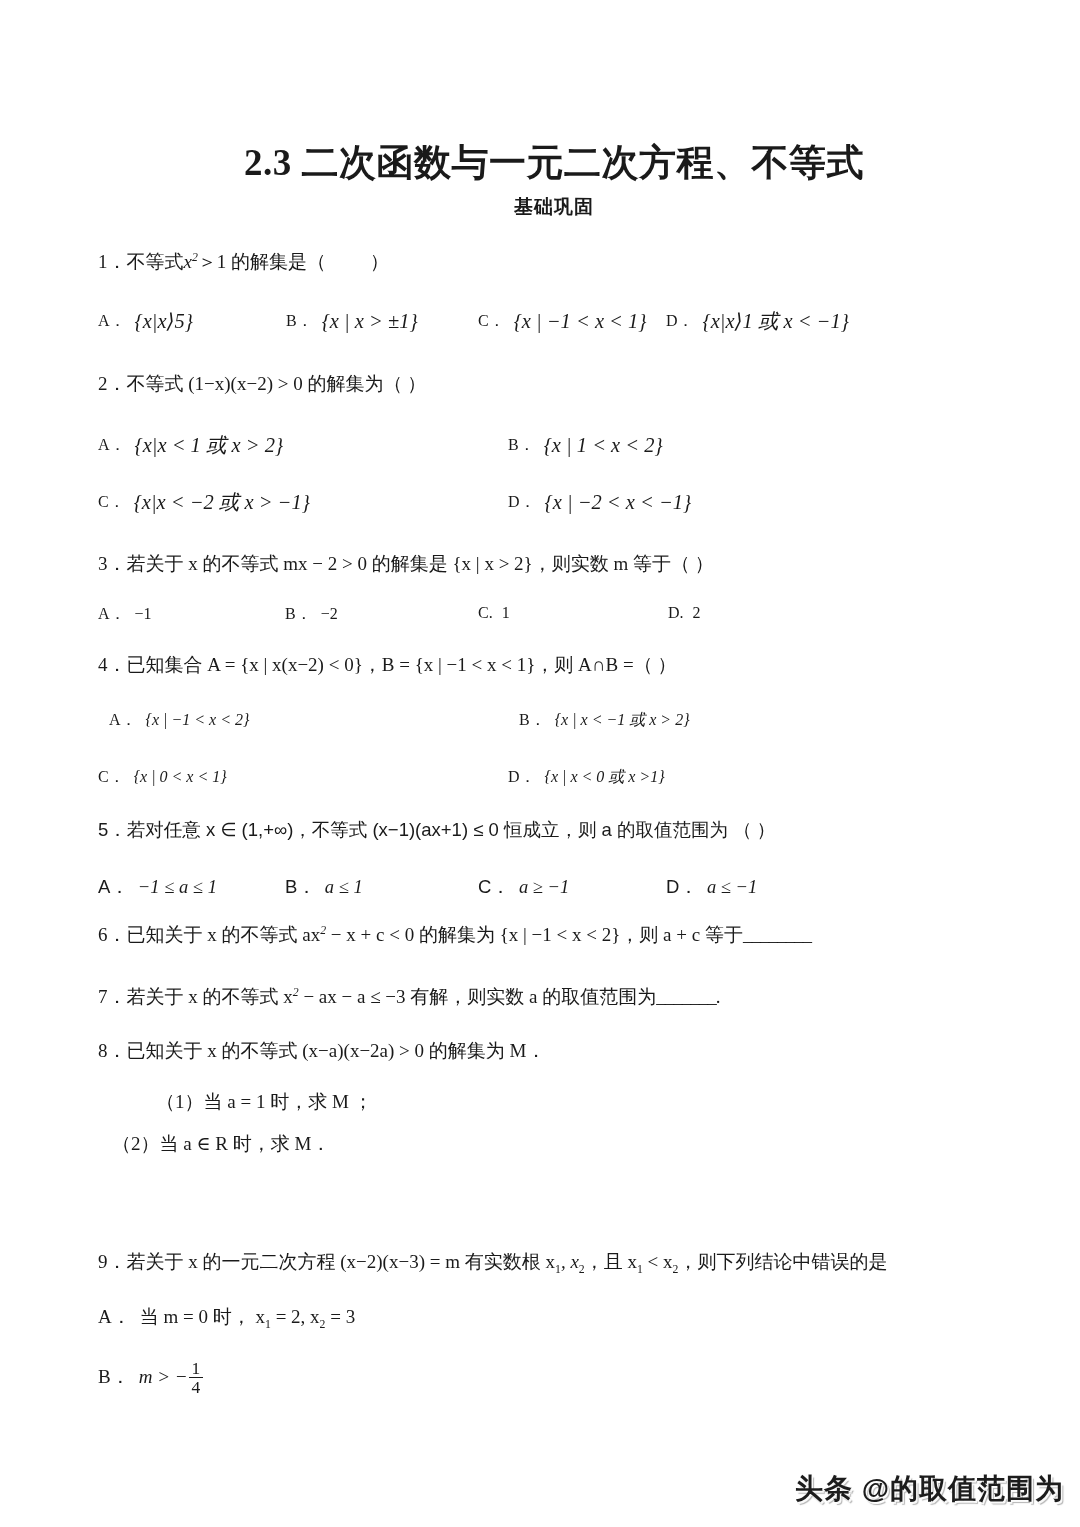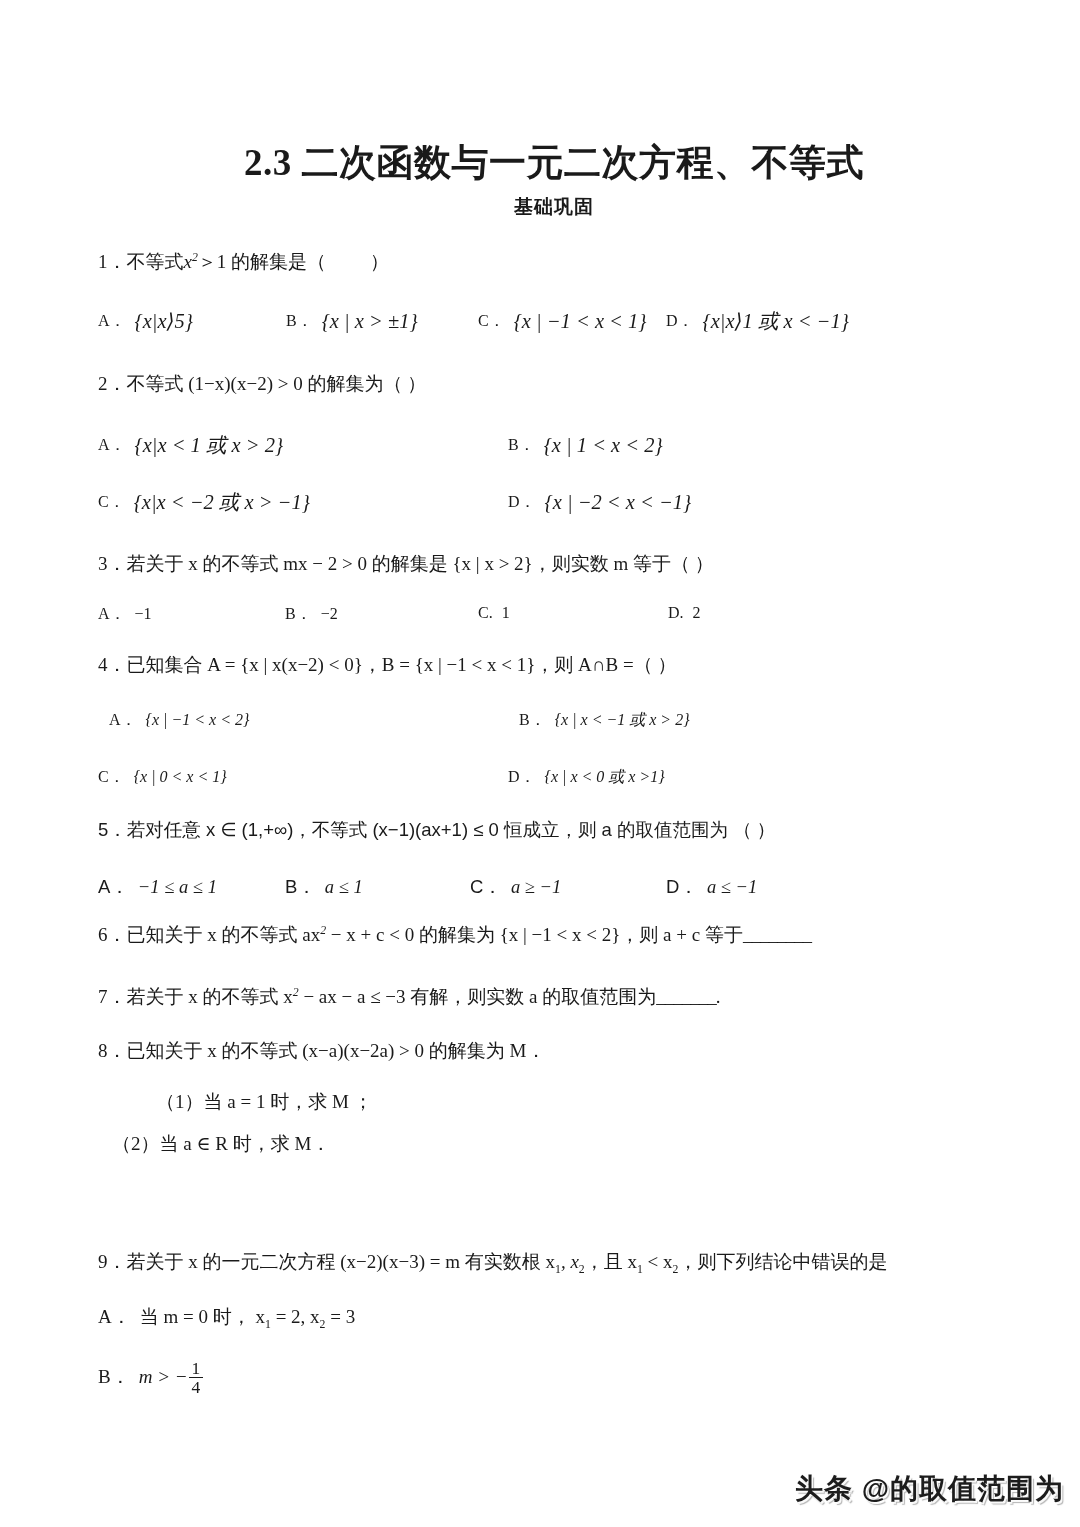--- a/index.html
+++ b/index.html
@@ -187,21 +187,21 @@
       <span class="opt" style="left:0;"><span class="lbl mu">C．</span><span class="m">{x | 0 &lt; x &lt; 1}</span></span>
       <span class="opt" style="left:410px;"><span class="lbl mu">D．</span><span class="m">{x | x &lt; 0 或 x &gt;1}</span></span>
     </div>
 
     <div class="row qrow sans" style="position:absolute; left:0; top:569px; font-size:18.5px;">
       <span>5．若对任意 x ∈ (1,+∞)，不等式 (x−1)(ax+1) ≤ 0 恒成立，则 a 的取值范围为 （       ）</span>
     </div>
     <div class="opt-line sans" style="position:absolute; left:0; top:622px; width:890px; font-size:18.5px;">
       <span class="opt" style="left:0;"><span class="lbl">A．</span><span class="m">−1 ≤ a ≤ 1</span></span>
       <span class="opt" style="left:187px;text-align:right;"><span class="lbl">B．</span><span class="m">a ≤ 1</span></span>
-      <span class="opt" style="left:372px;"><span class="lbl">C．</span><span class="m">a ≥ −1</span></span>
+      <span class="opt" style="left:380px;"><span class="lbl">C．</span><span class="m">a ≥ −1</span></span>
       <span class="opt" style="left:568px;"><span class="lbl">D．</span><span class="m">a ≤ −1</span></span>
     </div>
 
     <div class="row qrow" style="position:absolute; left:0; top:673px;">
       <span class="mu">6．已知关于 x 的不等式 ax</span><sup>2</sup><span class="mu"> − x + c &lt; 0 的解集为 {x | −1 &lt; x &lt; 2}，则 a + c 等于</span><span class="blank">________</span>
     </div>
 
     <div class="row qrow" style="position:absolute; left:0; top:735px;">
       <span class="mu">7．若关于 x 的不等式 x</span><sup>2</sup><span class="mu"> − ax − a ≤ −3 有解，则实数 a 的取值范围为</span><span class="blank">_______</span><span class="mu">.</span>
     </div>

